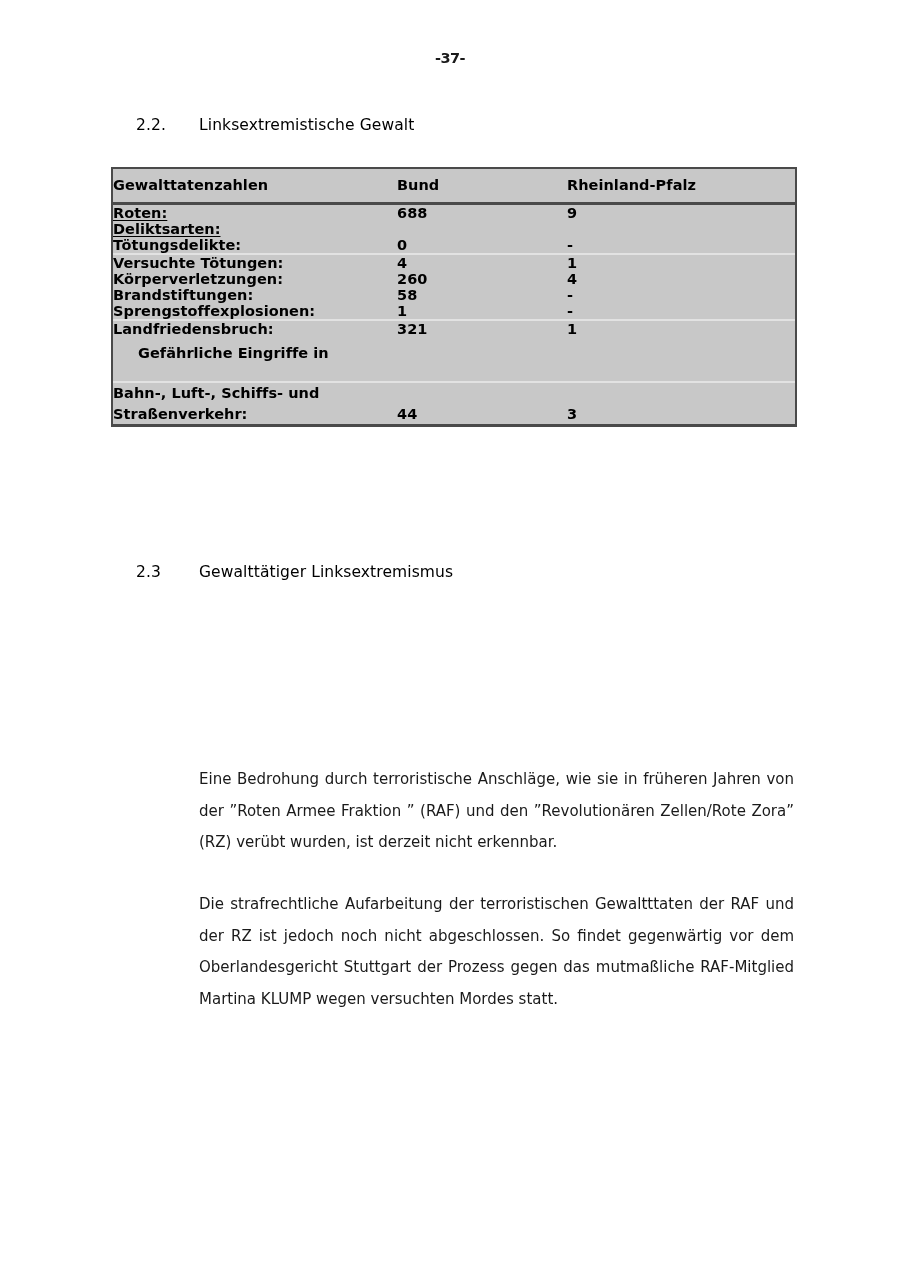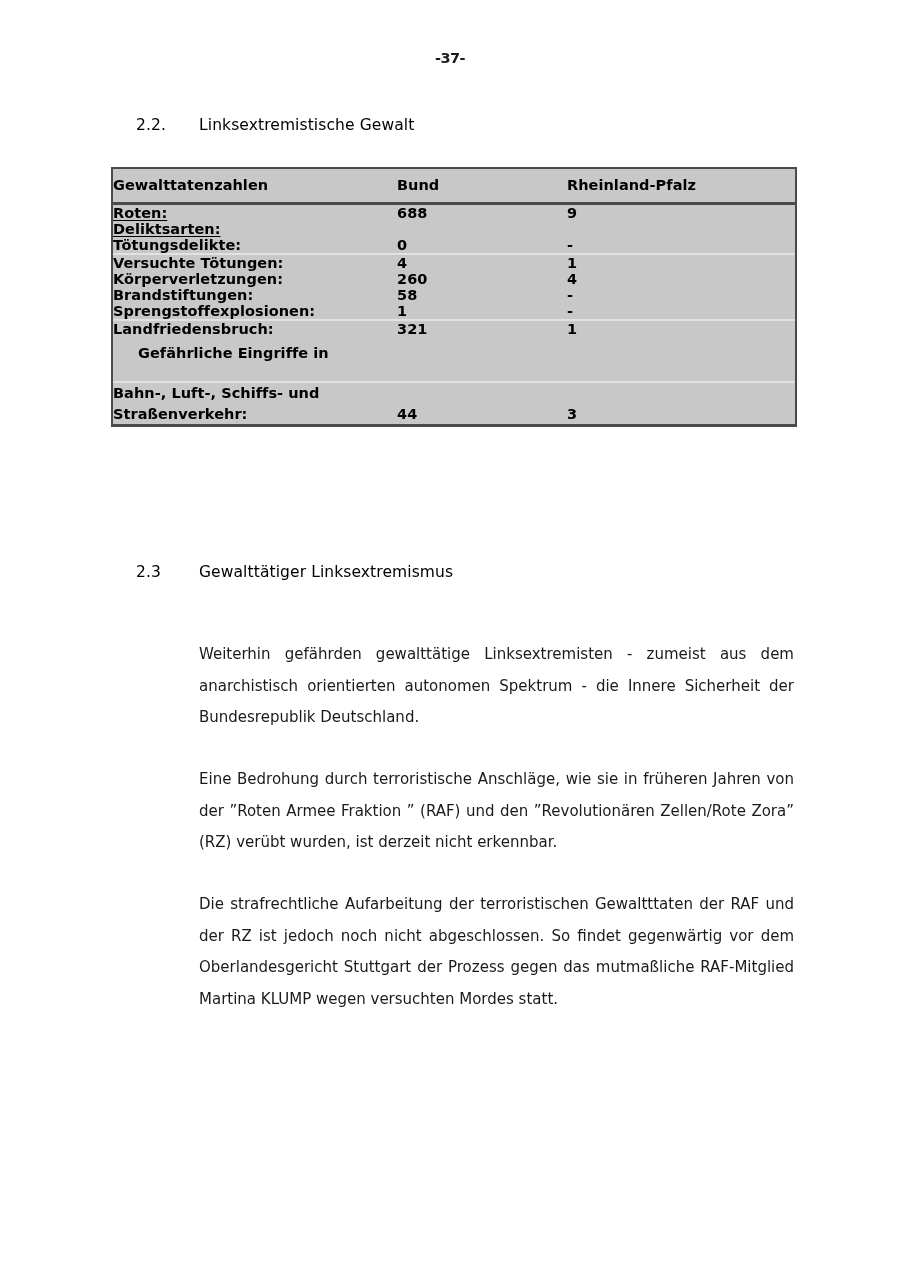--- a/index.html
+++ b/index.html
@@ -221,17 +221,16 @@
           </td>
         </tr>
       </tbody>
     </table>
   </div>
 
   <div class="section-heading" id="heading-23">
     <span class="num">2.3</span><span>Gewalttätiger Linksextremismus</span>
   </div>
 
-  <p class="body-paragraph" id="para-1">Weiterhin gefährden gewalttätige Linksextremisten - zumeist aus dem anarchistisch orientierten autonomen Spektrum - die Innere Sicherheit der Bundesrepublik Deutschland.</p>
   <p class="body-paragraph" id="para-2">Eine Bedrohung durch terroristische Anschläge, wie sie in früheren Jahren von der ”Roten Armee Fraktion ” (RAF) und den ”Revolutionären Zellen/Rote Zora” (RZ) verübt wurden, ist derzeit nicht erkennbar.</p>
   <p class="body-paragraph" id="para-3">Die strafrechtliche Aufarbeitung der terroristischen Gewaltttaten der RAF und der RZ ist jedoch noch nicht abgeschlossen. So findet gegenwärtig vor dem Oberlandesgericht Stuttgart der Prozess gegen das mutmaßliche RAF-Mitglied Martina KLUMP wegen versuchten Mordes statt.</p>
 
 </div>
 
 </body></html>

